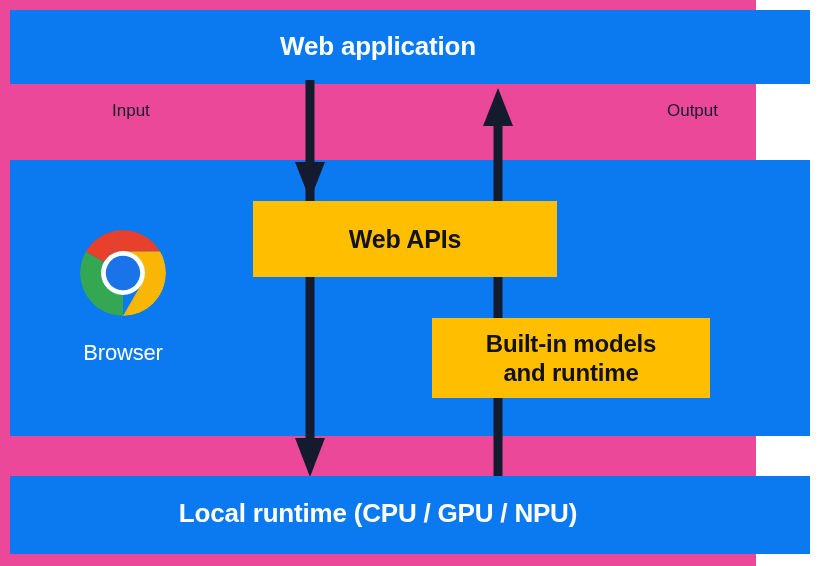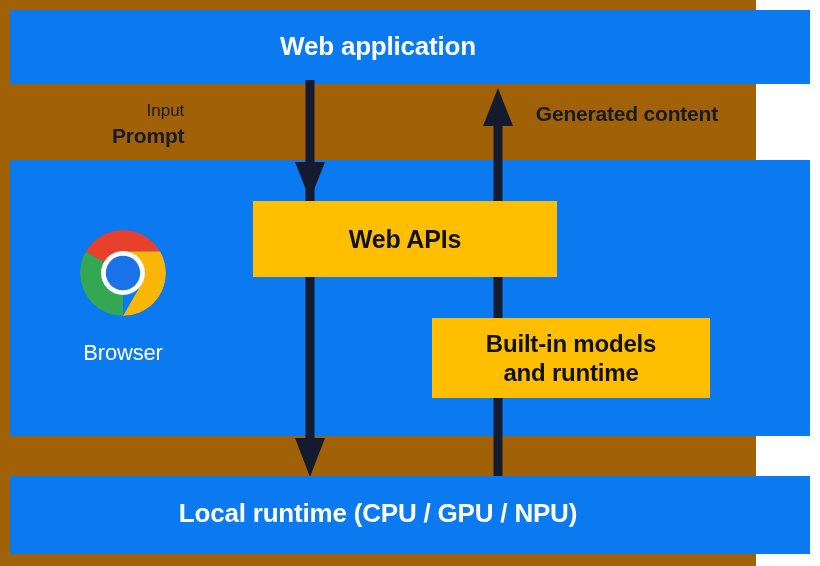--- a/index.html
+++ b/index.html
@@ -11,21 +11,21 @@
     width: 820px;
     height: 566px;
     font-family: "Liberation Sans", sans-serif;
     overflow: hidden;
   }
 
   #canvas {
     position: relative;
     width: 756px;
     height: 566px;
-    background: #a16207;
+    background: #ec4899;
   }
 
   
   .band {
     position: absolute;
     background: #0B7AF0;
   }
 
   #web-application-band {
     left: 10px;
@@ -78,21 +78,21 @@
   .io-label .io-value {
     display: block;
     font-size: 21px;
     font-weight: bold;
     letter-spacing: -0.2px;
   }
 
   #input-label {
     left: 112px;
     top: 100px;
-    text-align: right;
+    text-align: center;
   }
 
   #output-label {
     right: 38px;
     top: 100px;
     text-align: right;
   }
 
   
   .arrow-svg {
@@ -171,25 +171,24 @@
 </head>
 <body>
 
 <div id="canvas">
 
   <div class="band" id="web-application-band"></div>
   <div class="band-title" id="web-application-title">Web application</div>
 
   <div class="io-label" id="input-label">
     <span class="io-kind">Input</span>
-    <span class="io-value">Prompt</span>
   </div>
 
   <div class="io-label" id="output-label">
-    <span class="io-value">Generated content</span>
+    <span class="io-kind">Output</span>
   </div>
 
   <div class="band" id="browser-band"></div>
 
   <svg id="chrome-logo" viewBox="0 0 100 100">
     <defs>
       <clipPath id="chromeClip">
         <circle cx="50" cy="50" r="50"></circle>
       </clipPath>
     </defs>

